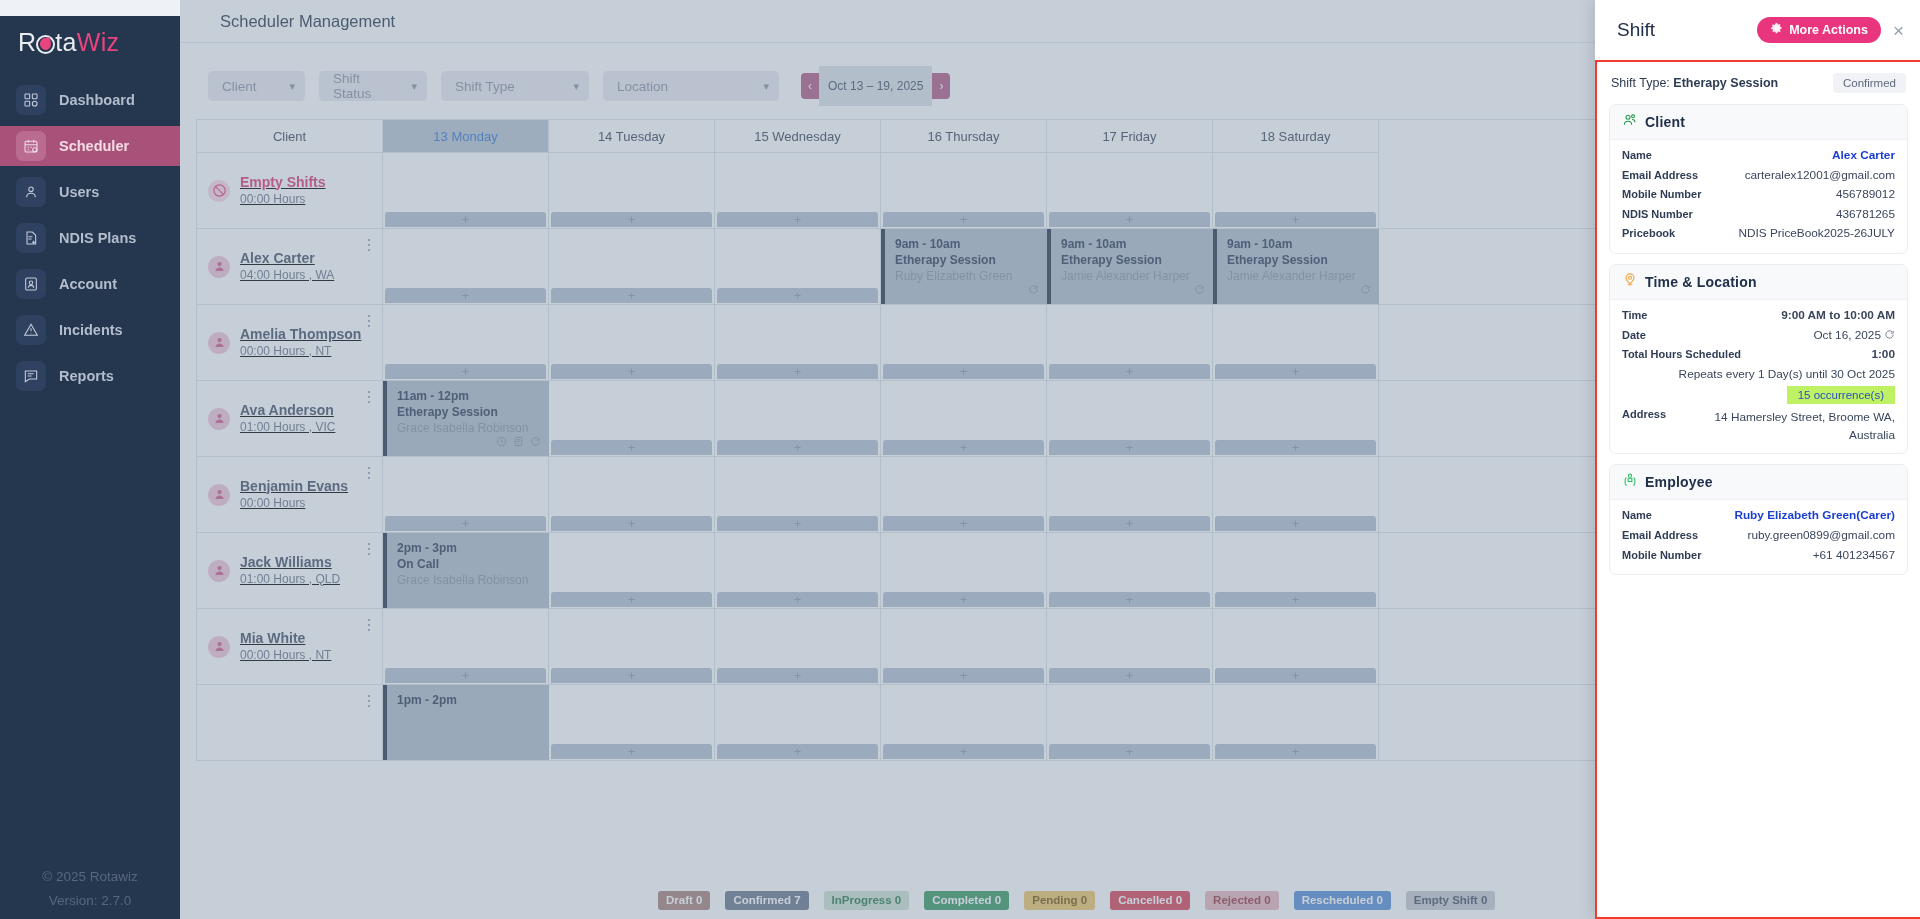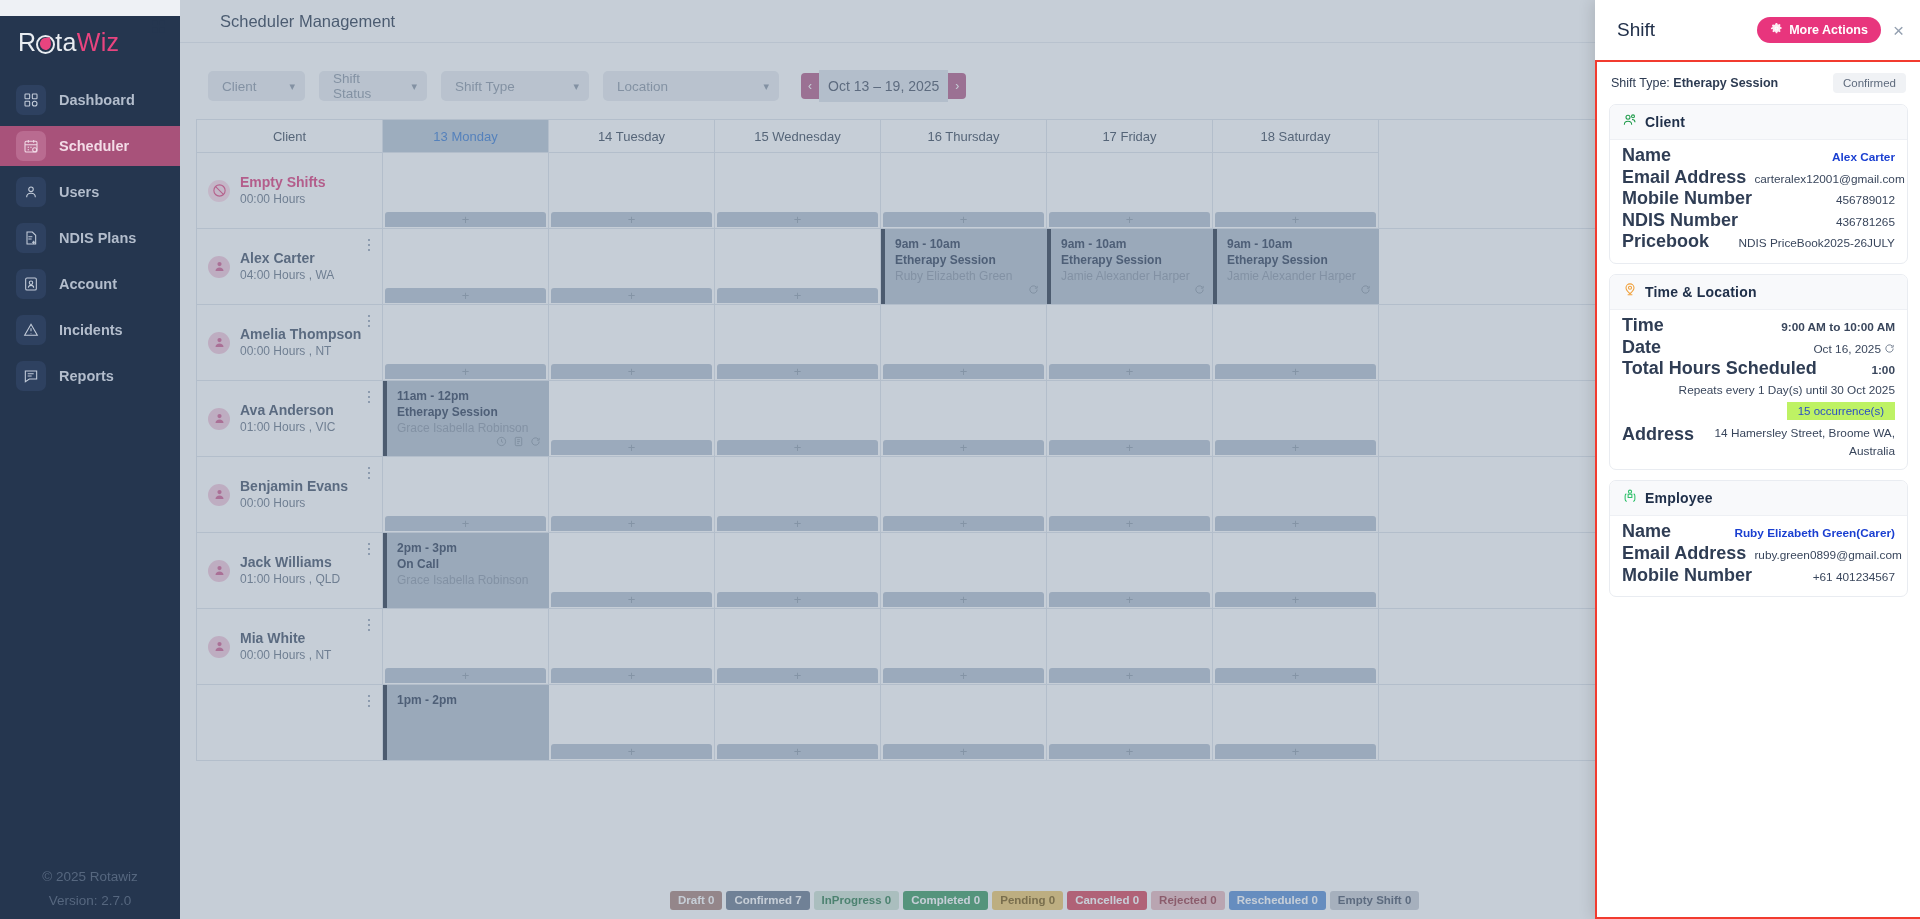--- a/index.html
+++ b/index.html
@@ -88,41 +88,42 @@
   .sel-loc    { width: 176px; }
   .weeknav { display: flex; align-items: center; margin-left: 8px; }
   .wk-arrow {
     width: 18px; height: 26px; background: #b5608a; color: #fff;
     display: flex; align-items: center; justify-content: center;
     font-size: 12px; cursor: pointer;
   }
   .wk-arrow.l { border-radius: 4px 0 0 4px; }
   .wk-arrow.r { border-radius: 0 4px 4px 0; }
   .wk-label {
-    height: 32px; padding: 0 9px; background: #dfe4ea; color: #4a5568;
-    font-size: 14px; display: flex; align-items: center;
+    height: 40px; padding: 0 9px; background: #dfe4ea; color: #4a5568;
+    font-size: 12px; display: flex; align-items: center;
   }
 
   
   .cal { margin: 6px 0 0 16px; border-top: 1px solid #dfe4ea; }
   .cal-row { display: flex; }
   .cal-head .cell {
     height: 33px; display: flex; align-items: center; justify-content: center;
     font-size: 13px; color: #3d4a5c; border-right: 1px solid #dfe4ea;
     border-bottom: 1px solid #dfe4ea;
   }
   .cal-head .cell.today { background: #b9c6d4; color: #3b7bd0; }
   .col-client { width: 187px; flex: 0 0 187px; border-left: 1px solid #dfe4ea; }
   .col-day { width: 166px; flex: 0 0 166px; }
   .cal-body .rowline { display: flex; border-bottom: 1px solid #dfe4ea; }
   .client-cell {
     width: 187px; flex: 0 0 187px; height: 75px;
     border-left: 1px solid #dfe4ea; border-right: 1px solid #dfe4ea;
     display: flex; align-items: center; gap: 10px; padding-left: 11px;
     position: relative;
+    text-decoration: underline;
   }
   .avatar {
     width: 22px; height: 22px; border-radius: 50%; background: #f2c7da;
     display: flex; align-items: center; justify-content: center; flex: 0 0 auto;
   }
   .avatar svg { width: 13px; height: 13px; fill: #cf5e90; }
   .avatar.empty { background: #fbd8e6; }
   .avatar.empty svg { width: 15px; height: 15px; fill: none; stroke: #e2457e; stroke-width: 1.8; }
   .c-name { font-size: 14px; font-weight: 700; color: #46546a; line-height: 17px; }
   .c-name.pink { color: #de3d7c; }
@@ -150,22 +151,22 @@
     padding: 7px 8px 6px 10px;
   }
   .sh-time { font-size: 12px; font-weight: 700; color: #31405a; line-height: 16px; }
   .sh-type { font-size: 12px; font-weight: 700; color: #31405a; line-height: 16px; }
   .sh-emp  { font-size: 12px; color: #8b97a7; line-height: 16px; }
   .sh-icons { position: absolute; right: 8px; bottom: 5px; display: flex; gap: 6px; }
   .sh-icons svg { width: 11px; height: 11px; stroke: #72808f; fill: none; stroke-width: 1.4; }
 
   
   .legend {
-    position: absolute; left: 180px; right: 0; bottom: 0; height: 38px;
-    background: #ffffff; display: flex; align-items: center; gap: 4px;
+    position: absolute; left: 168px; right: 0; bottom: 0; height: 38px;
+    background: #ffffff; display: flex; align-items: center; gap: 15px;
     padding-left: 310px;
   }
   .chip {
     height: 19px; padding: 0 8px; border-radius: 3px;
     display: flex; align-items: center; font-size: 11.5px; font-weight: 600;
   }
 
   
   .dim {
     position: absolute; left: 180px; top: 0; right: 0; bottom: 0;
@@ -221,21 +222,21 @@
   }
   .card-head {
     background: #f8f9fb; padding: 7px 12px;
     display: flex; align-items: center; gap: 7px;
     border-bottom: 1px solid #eef0f4;
   }
   .card-head svg { width: 16px; height: 16px; fill: none; stroke-width: 1.6; }
   .card-title { font-size: 14px; font-weight: 700; color: #20304a; letter-spacing: .2px; }
   .card-body { padding: 6px 12px 9px 12px; }
   .kv { display: flex; justify-content: space-between; align-items: baseline; gap: 8px; line-height: 19.6px; }
-  .k { font-size: 18px; font-weight: 700; color: #2f3d54; white-space: nowrap; }
+  .k { font-size: 11px; font-weight: 700; color: #2f3d54; white-space: nowrap; }
   .v { font-size: 11.8px; color: #39465c; text-align: right; }
   .v.bold { font-weight: 700; }
   .v.link { color: #1a3fd1; font-weight: 700; }
   .repeat-line { font-size: 11.8px; color: #39465c; text-align: right; line-height: 19.6px; }
   .occ-wrap { display: flex; justify-content: flex-end; margin: 2px 0 4px; }
   .occ {
     background: #bef264; color: #2b4fc4; font-size: 11.5px;
     padding: 3px 11px; border-radius: 0; cursor: pointer;
   }
   .addr-row { display: flex; justify-content: space-between; gap: 14px; }

